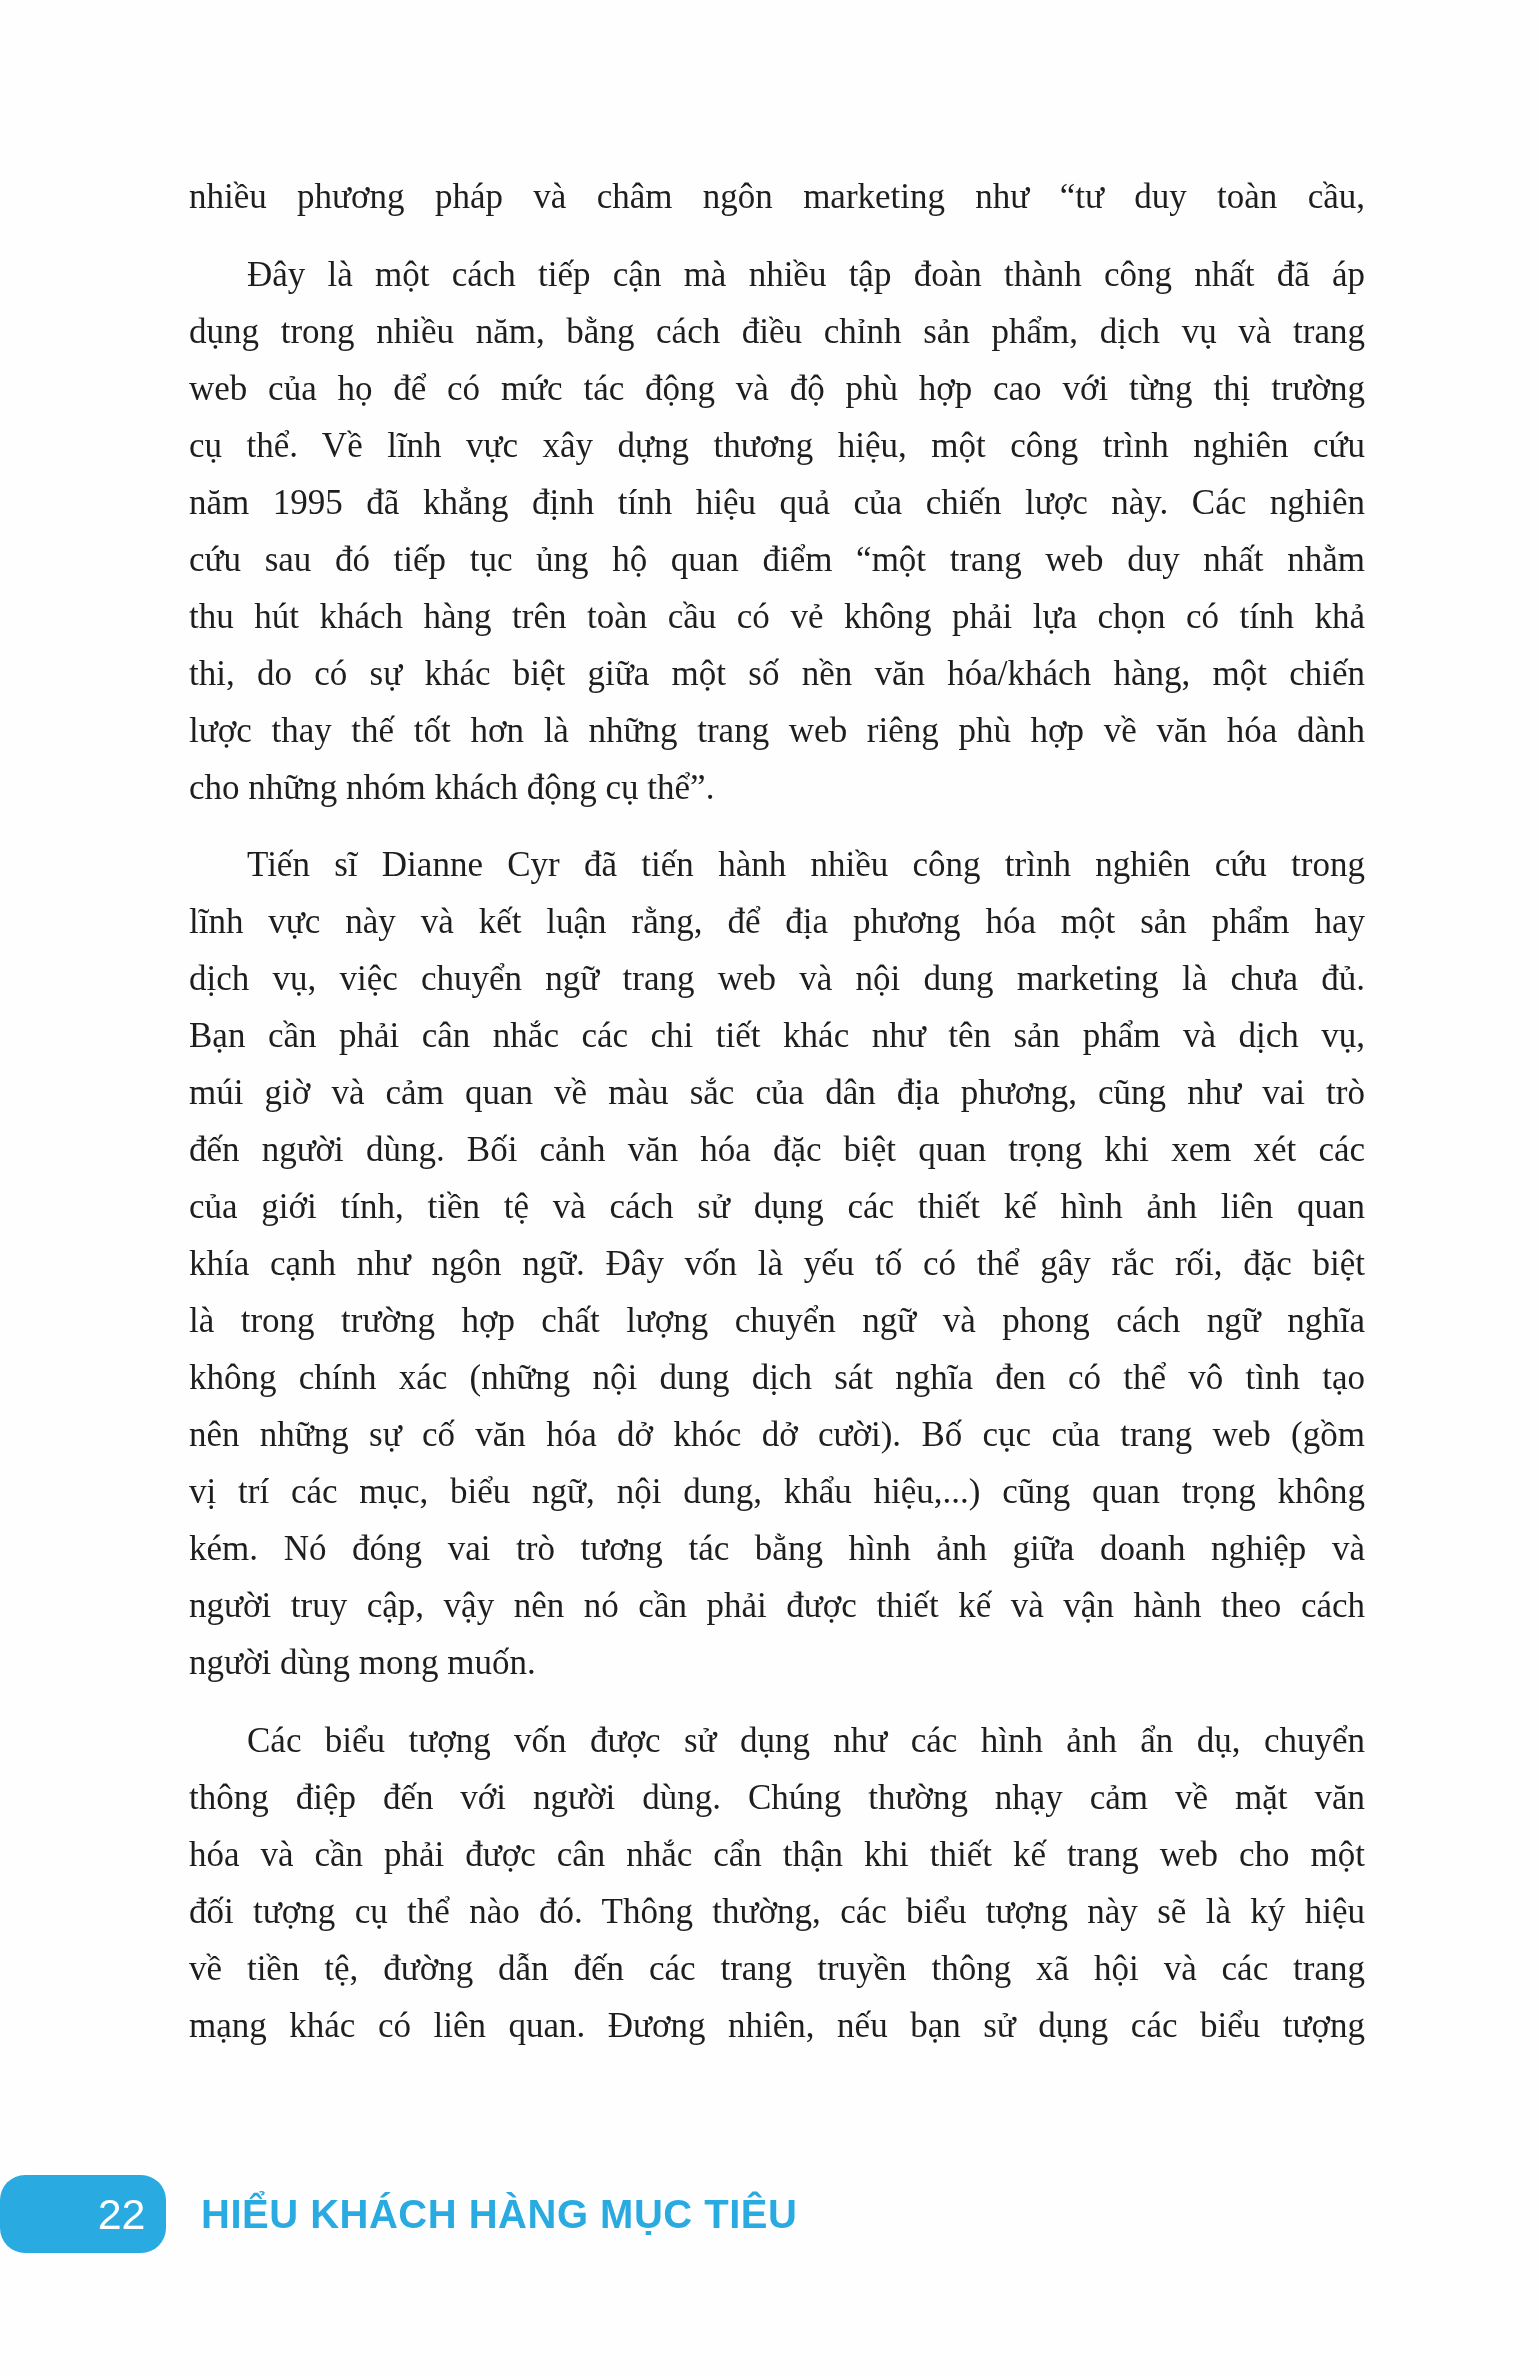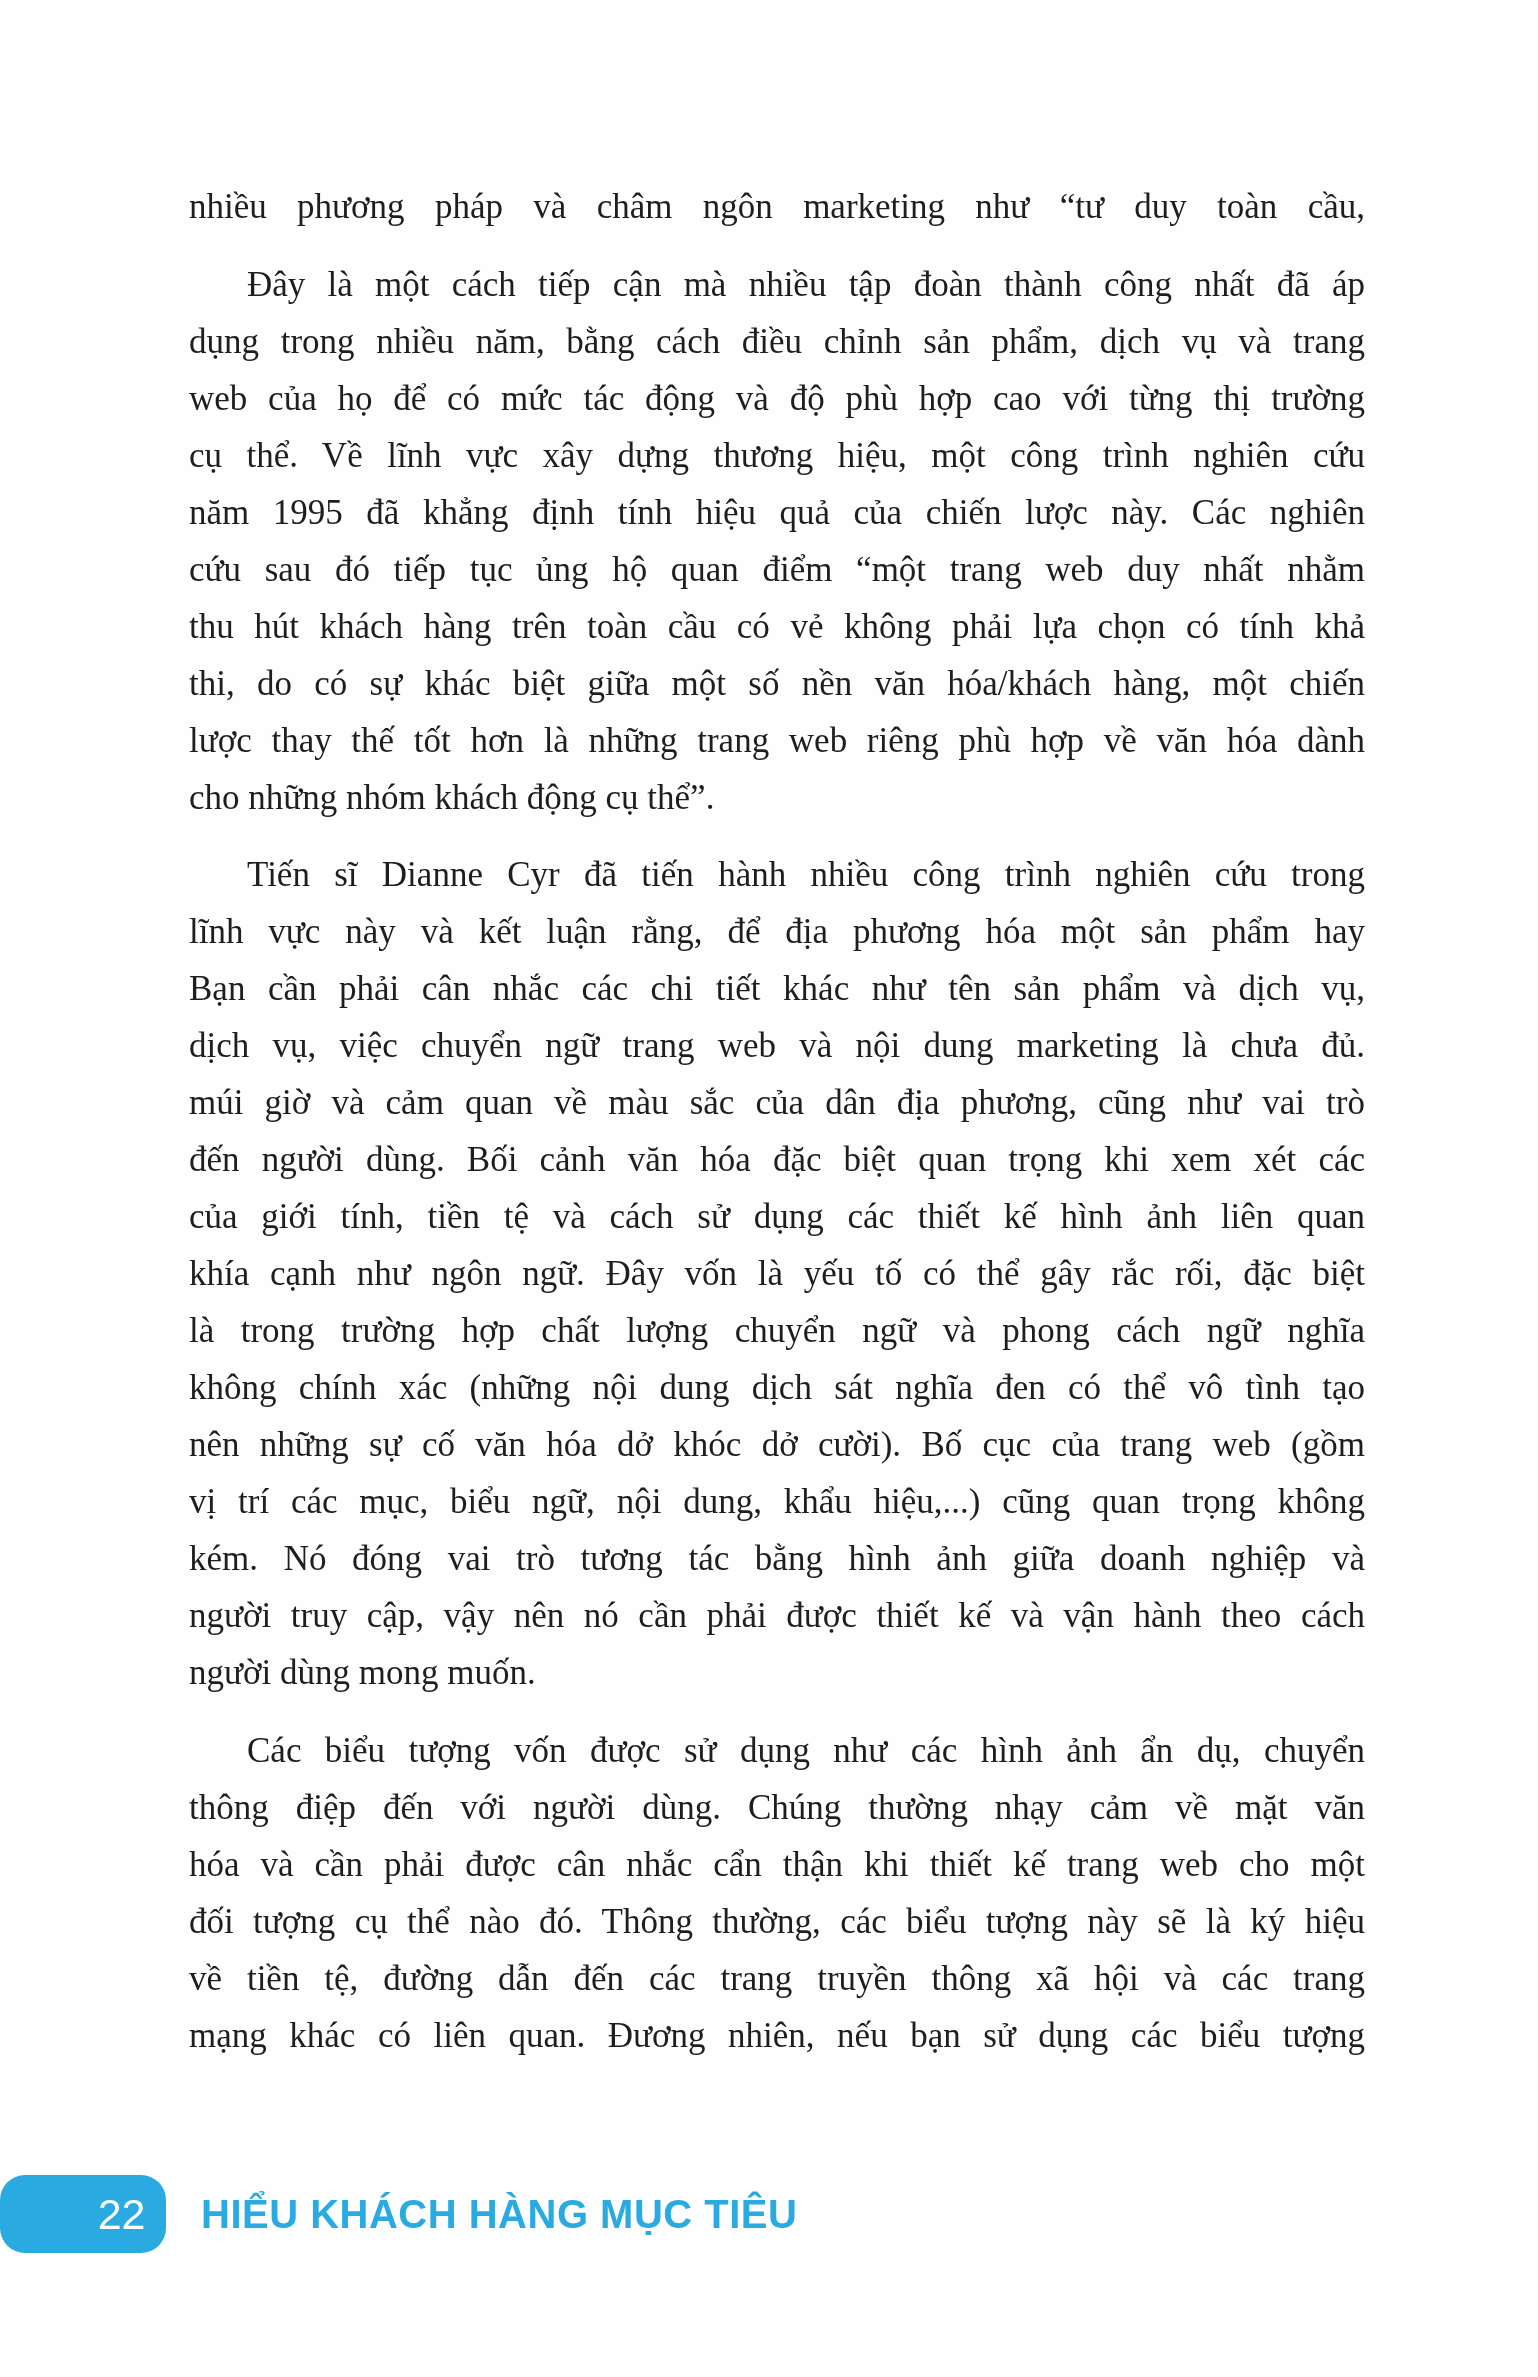--- a/index.html
+++ b/index.html
@@ -12,21 +12,21 @@
     width: 1538px;
     height: 2377px;
     background: #fefefe;
     overflow: hidden;
     font-family: "Liberation Serif", serif;
   }
   
   .body-text {
     position: absolute;
     left: 189px;
-    top: 178px;
+    top: 168px;
     width: 1176px;
     color: #1e1e1e;
     font-size: 35px;
   }
   .para { margin: 0; padding: 0; }
   .para + .para { margin-top: 20.5px; }
   .line {
     line-height: 57px;
     height: 57px;
     text-align: justify;
@@ -88,22 +88,22 @@
         <div class="line">năm 1995 đã khẳng định tính hiệu quả của chiến lược này. Các nghiên</div>
         <div class="line">cứu sau đó tiếp tục ủng hộ quan điểm “một trang web duy nhất nhằm</div>
         <div class="line">thu hút khách hàng trên toàn cầu có vẻ không phải lựa chọn có tính khả</div>
         <div class="line">thi, do có sự khác biệt giữa một số nền văn hóa/khách hàng, một chiến</div>
         <div class="line">lược thay thế tốt hơn là những trang web riêng phù hợp về văn hóa dành</div>
         <div class="line flush">cho những nhóm khách động cụ thể”.</div>
       </div>
       <div class="para">
         <div class="line indent">Tiến sĩ Dianne Cyr đã tiến hành nhiều công trình nghiên cứu trong</div>
         <div class="line">lĩnh vực này và kết luận rằng, để địa phương hóa một sản phẩm hay</div>
+        <div class="line">dịch vụ, việc chuyển ngữ trang web và nội dung marketing là chưa đủ.</div>
         <div class="line">Bạn cần phải cân nhắc các chi tiết khác như tên sản phẩm và dịch vụ,</div>
-        <div class="line">dịch vụ, việc chuyển ngữ trang web và nội dung marketing là chưa đủ.</div>
         <div class="line">múi giờ và cảm quan về màu sắc của dân địa phương, cũng như vai trò</div>
         <div class="line">đến người dùng. Bối cảnh văn hóa đặc biệt quan trọng khi xem xét các</div>
         <div class="line">của giới tính, tiền tệ và cách sử dụng các thiết kế hình ảnh liên quan</div>
         <div class="line">khía cạnh như ngôn ngữ. Đây vốn là yếu tố có thể gây rắc rối, đặc biệt</div>
         <div class="line">là trong trường hợp chất lượng chuyển ngữ và phong cách ngữ nghĩa</div>
         <div class="line">không chính xác (những nội dung dịch sát nghĩa đen có thể vô tình tạo</div>
         <div class="line">nên những sự cố văn hóa dở khóc dở cười). Bố cục của trang web (gồm</div>
         <div class="line">vị trí các mục, biểu ngữ, nội dung, khẩu hiệu,...) cũng quan trọng không</div>
         <div class="line">kém. Nó đóng vai trò tương tác bằng hình ảnh giữa doanh nghiệp và</div>
         <div class="line">người truy cập, vậy nên nó cần phải được thiết kế và vận hành theo cách</div>

